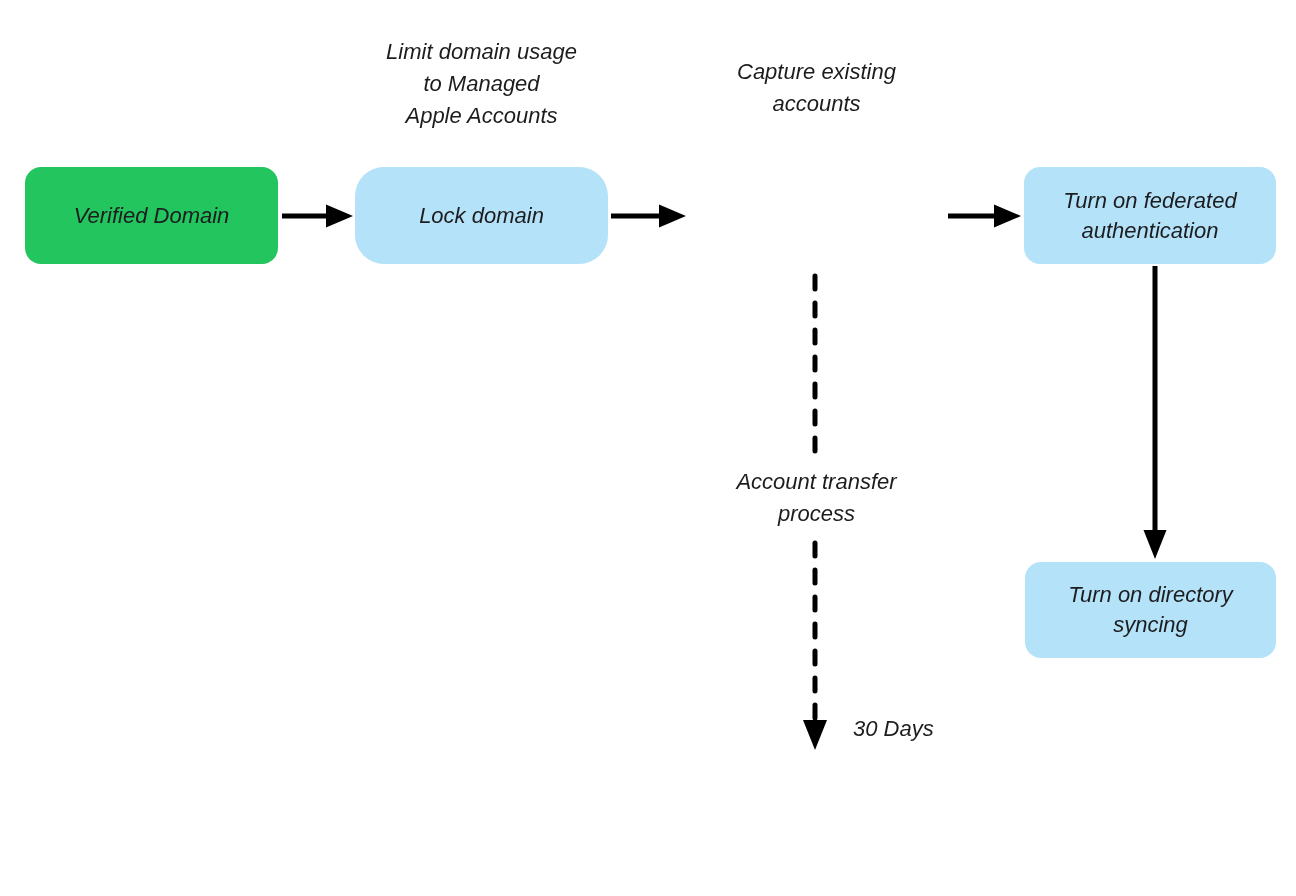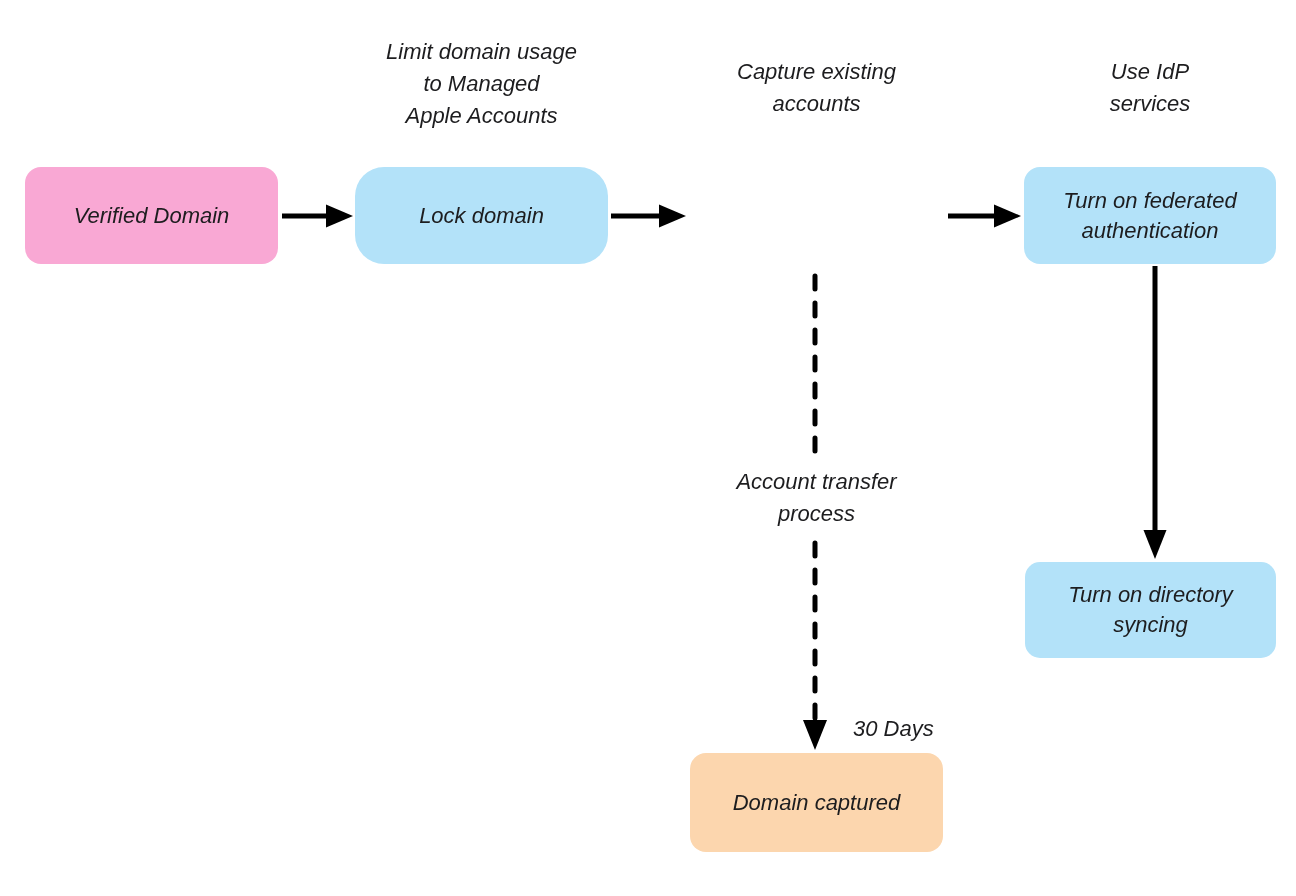--- a/index.html
+++ b/index.html
@@ -26,21 +26,21 @@
     align-items: center;
     justify-content: center;
     text-align: center;
     font-size: 22px;
     font-weight: 500;
     line-height: 30px;
     white-space: pre-line;
     box-sizing: border-box;
     padding: 4px 10px;
   }
-  .fill-green  { background: #f9a8d4; }
+  .fill-green  { background: #22c55e; }
   .fill-blue   { background: #b3e2f9; }
   .fill-orange { background: #fcd6ae; }
   .ann {
     position: absolute;
     text-align: center;
     font-size: 22px;
     font-weight: 500;
     line-height: 32px;
     white-space: pre-line;
   }
@@ -70,27 +70,24 @@
       <line x1="815" y1="543" x2="815" y2="719" stroke-dasharray="13 14" stroke-linecap="round"></line>
       <polygon points="815,750 803,720 827,720" stroke="none"></polygon>
     </g>
   </svg>
 
   <div class="ann" style="left:355px; top:36px;  width:253px;">Limit domain usage
 to Managed
 Apple Accounts</div>
   <div class="ann" style="left:690px; top:56px;  width:253px;">Capture existing
 accounts</div>
-  <div class="ann" style="left:1024px;top:56px;  width:252px;">Use IdP
-services</div>
   <div class="ann" style="left:690px; top:466px; width:253px;text-align:center;">Account transfer
 process</div>
   <div class="ann ann-left" style="left:853px; top:713px;">30 Days</div>
 
   <div class="node fill-green" style="left:25px;   top:167px; width:253px; height:97px;">Verified Domain</div>
   <div class="node fill-blue" style="left:355px;  top:167px; width:253px; height:97px;border-radius:29px;">Lock domain</div>
   <div class="node fill-blue" style="left:1024px; top:167px; width:252px; height:97px;text-align:center;">Turn on federated
 authentication</div>
-  <div class="node fill-blue" style="left:1025px; top:562px; width:251px; height:96px;border-radius:15px;">Turn on directory
+  <div class="node fill-blue" style="left:1025px; top:562px; width:251px; height:96px;">Turn on directory
 syncing</div>
-  <div class="node fill-orange" style="left:690px;  top:753px; width:253px; height:99px;">Domain captured</div>
 
 </div>
 
 </body></html>

